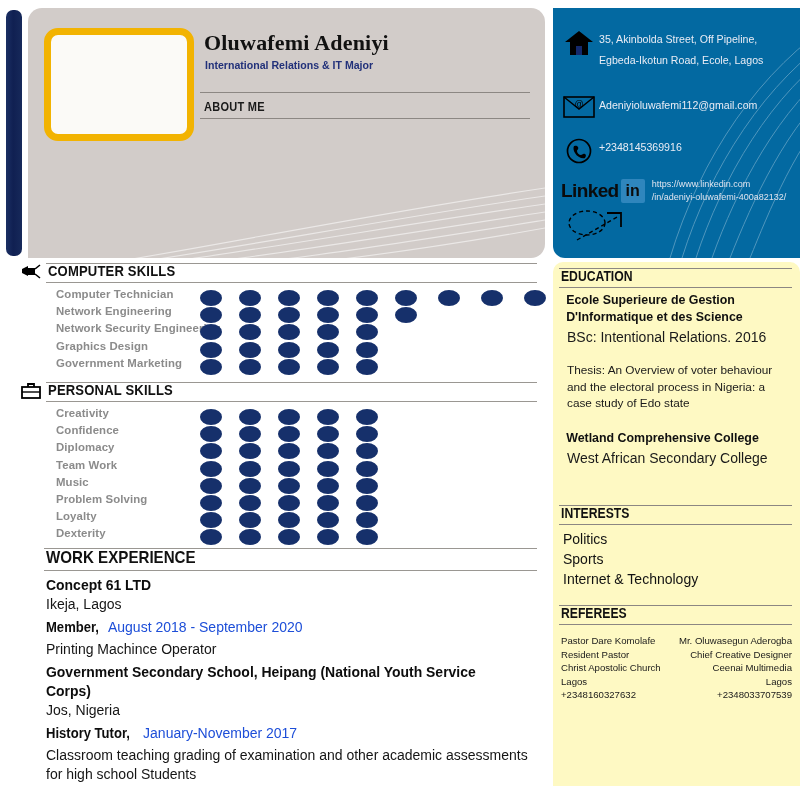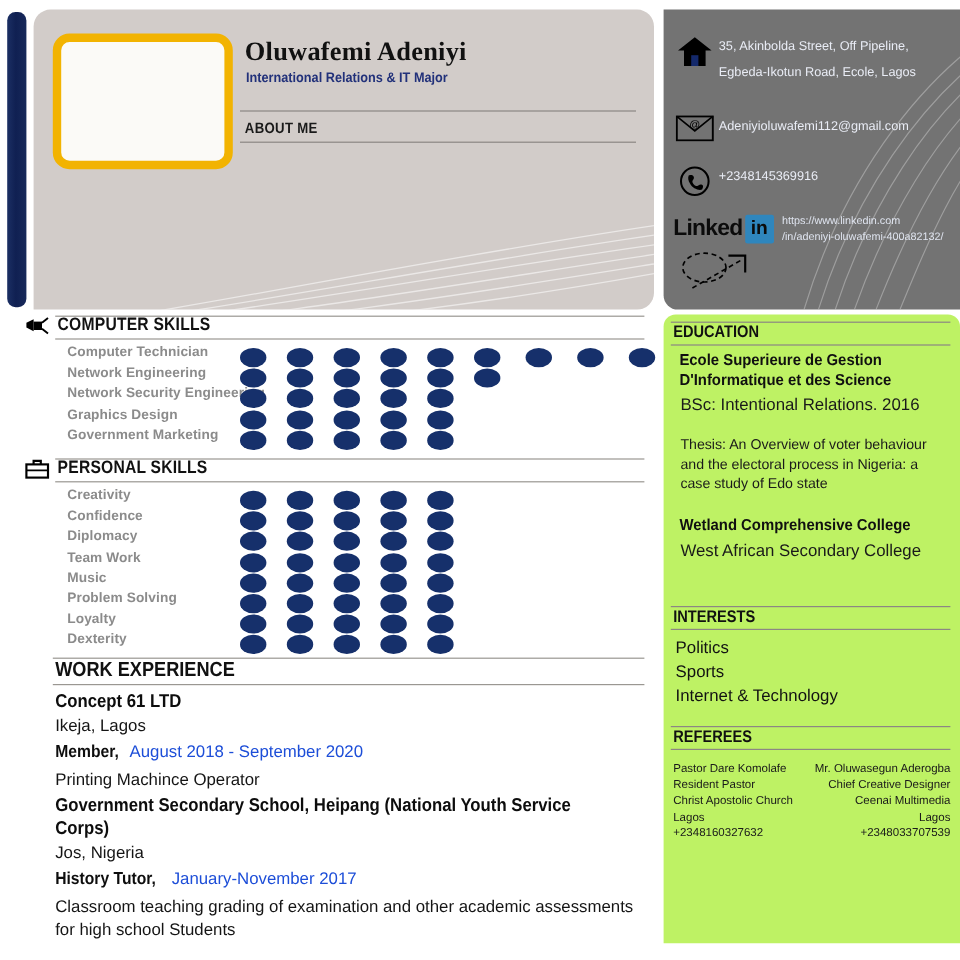--- a/index.html
+++ b/index.html
@@ -58,21 +58,21 @@
     border-top: 1px solid #8c8783;
   }
   .about-body {
     position: absolute; left: 174px; top: 117px; width: 336px;
     font-size: 13.2px; line-height: 18.5px; color: #181818;
   }
 
   
   .contact-panel {
     position: absolute; left: 553px; top: 8px; width: 247px; height: 250px;
-    background: #737373;
+    background: #0369a1;
     border-radius: 0 0 0 12px;
     overflow: hidden;
   }
   .contact-arcs { position: absolute; right: -40px; top: 10px; width: 230px; height: 240px; opacity: .30; }
   .c-row { position: absolute; display: flex; align-items: flex-start; }
   .c-ico { width: 40px; flex: 0 0 40px; display: flex; align-items: center; justify-content: center; }
   .c-text { color: #e9ecf5; font-size: 10.6px; line-height: 16px; padding-top: 1px; }
   .scribble { position: absolute; left: 10px; top: 196px; width: 70px; height: 48px; }
   .li-logo { position: absolute; left: 8px; top: 170px; display: flex; align-items: center; }
   .li-word {
@@ -125,21 +125,21 @@
   .job-role {
     font-size: 14.5px; font-weight: bold; color: #0d0d0d;
     display: inline-block; transform: scaleX(.9); transform-origin: left center;
   }
   .job-dates { font-size: 14px; color: #1d4ed8; text-align: center; }
   .job-desc { font-size: 14px; color: #151515; line-height: 19px; margin-top: 2px; }
 
   
   .side-col {
     position: absolute; left: 553px; top: 262px; width: 247px; height: 524px;
-    background: #bef264; border-radius: 10px 10px 0 0;
+    background: #fef9c3; border-radius: 10px 10px 0 0;
   }
   .s-head-wrap { position: relative; height: 21px; }
   .s-title {
     position: absolute; left: 8px; top: 0; font-size: 14px; font-weight: bold; color: #111;
     transform: scaleX(.87); transform-origin: left center;
   }
   .s-rule-top { position: absolute; left: 6px; top: 0; right: 8px; border-top: 1px solid #8c8783; }
   .s-rule-bot { position: absolute; left: 6px; top: 19px; right: 8px; border-top: 1px solid #8c8783; }
 
   .edu-school {

